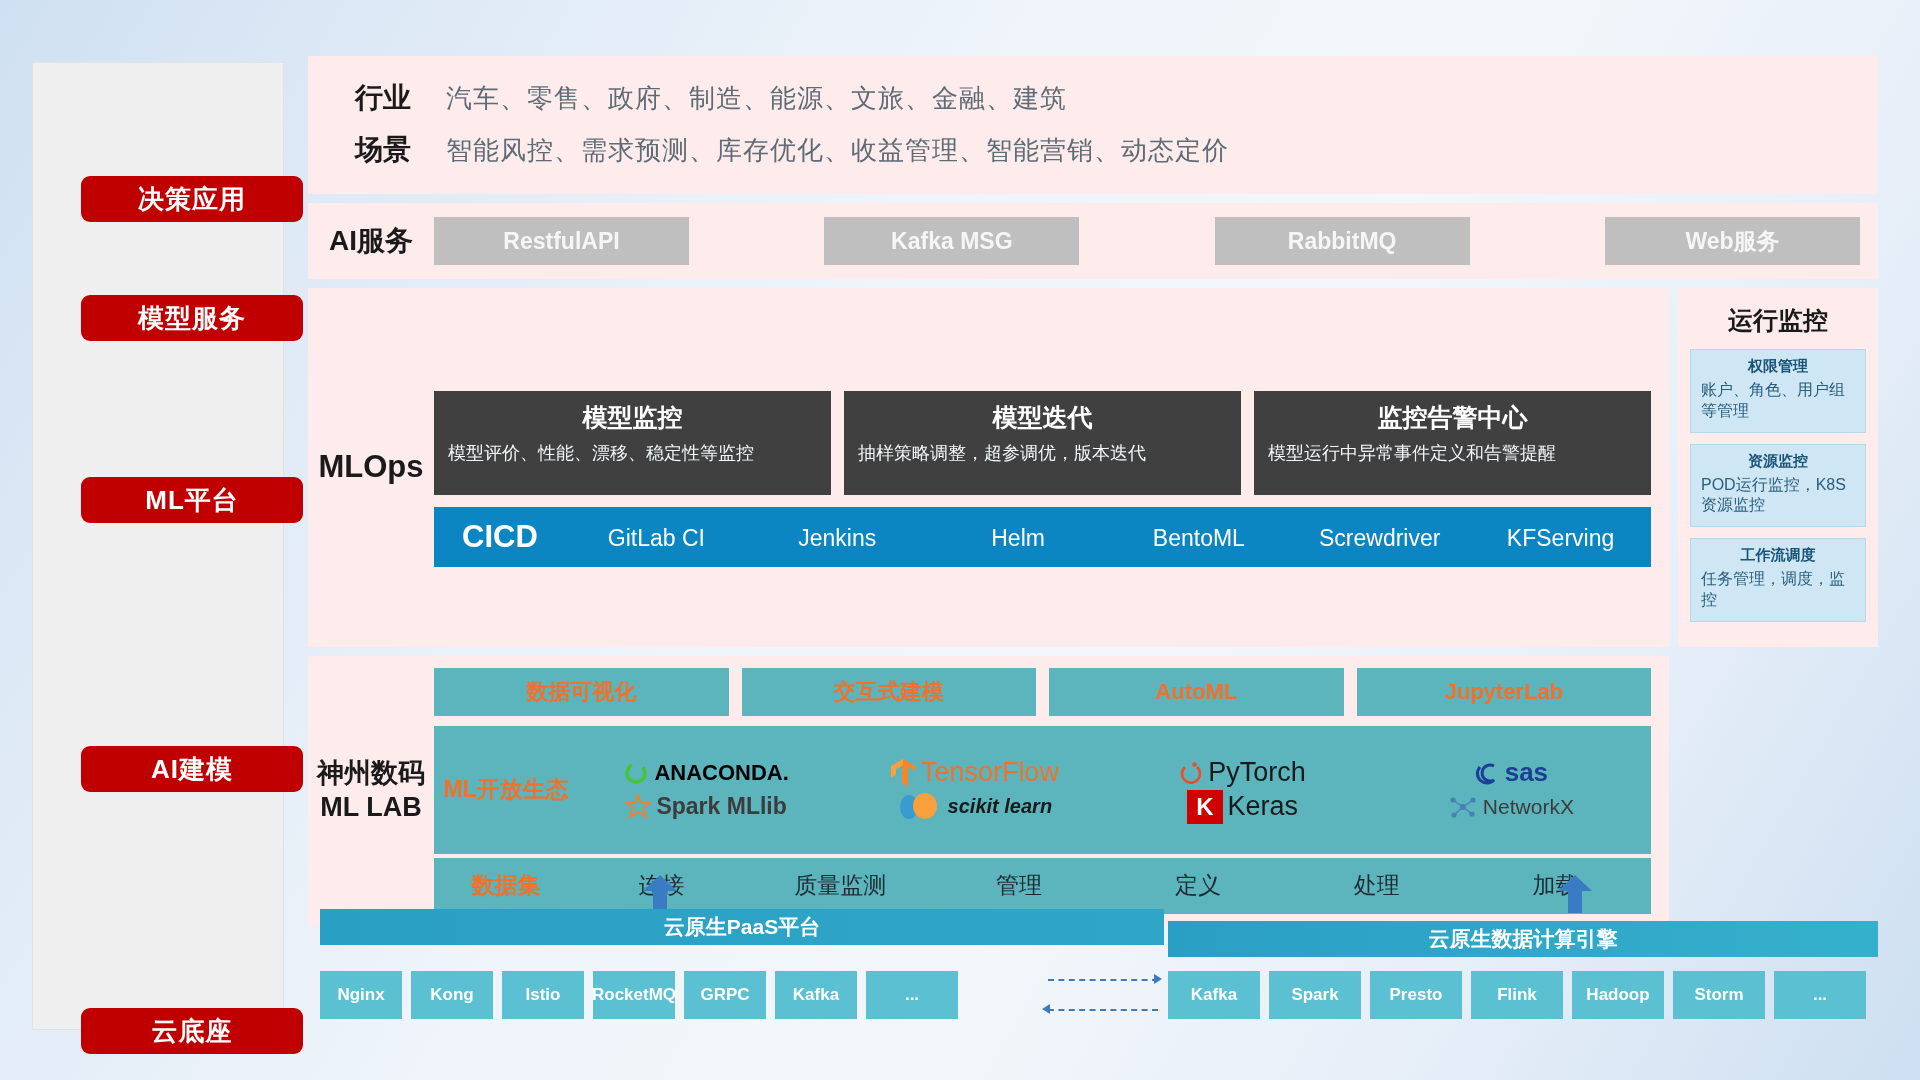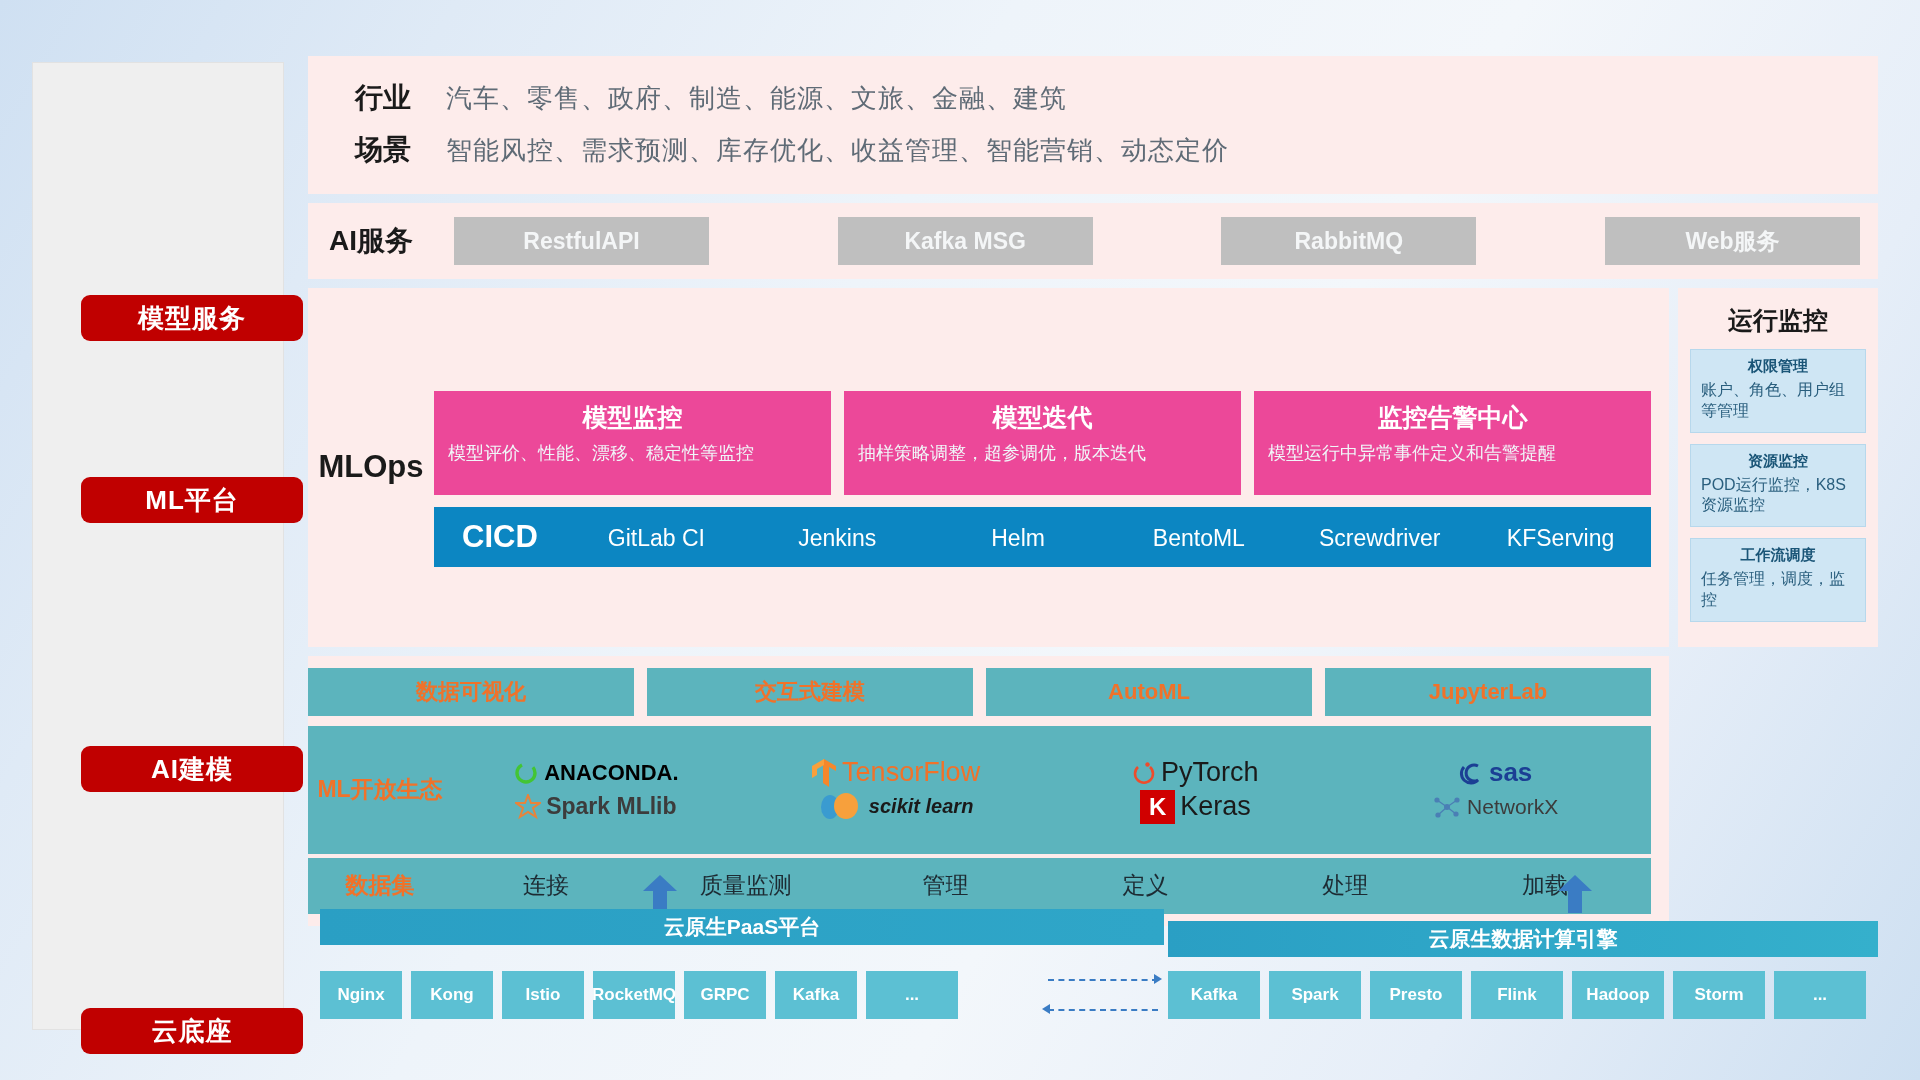--- a/index.html
+++ b/index.html
@@ -34,21 +34,21 @@
   
   .row-ind{padding:16px 0 18px 0;}
   .ind-line{display:flex;align-items:center;min-height:52px;}
   .ind-key{
     width:126px;flex:0 0 126px;text-align:center;
     font-size:28px;font-weight:bold;color:#1a1a1a;padding-left:12px;
   }
   .ind-val{font-size:26px;color:#5f6b76;letter-spacing:1px;}
 
   
-  .row-svc{display:flex;align-items:center;height:76px;gap:20px;}
+  .row-svc{display:flex;align-items:center;height:76px;}
   .svc-key{
     width:126px;flex:0 0 126px;text-align:center;
     font-size:28px;font-weight:bold;color:#1a1a1a;
   }
   .svc-items{flex:1;display:flex;gap:0;justify-content:space-between;padding-right:18px;}
   .svc-chip{
     width:255px;height:48px;background:#bfbfbf;color:#f4f6f7;
     display:flex;align-items:center;justify-content:center;
     font-size:23px;font-weight:bold;
   }
@@ -56,21 +56,21 @@
   
   .row3{display:flex;gap:9px;}
   .mlops-band{flex:1;background:#fdeceb;display:flex;align-items:center;padding:12px 0;}
   .mlops-key{
     width:126px;flex:0 0 126px;text-align:center;
     font-size:31px;font-weight:bold;color:#1a1a1a;
   }
   .mlops-right{flex:1;padding-right:18px;}
   .mlops-cards{display:flex;gap:13px;}
   .mlops-card{
-    flex:1;background:#ec4899;color:#fff;padding:10px 14px 14px 14px;
+    flex:1;background:#404040;color:#fff;padding:10px 14px 14px 14px;
     min-height:104px;box-sizing:border-box;margin-top:24px;
   }
   .mlops-card h4{margin:0 0 8px 0;font-size:25px;font-weight:bold;text-align:center;}
   .mlops-card p{margin:0;font-size:18px;line-height:1.32;color:#f0f6f9;}
   .cicd{
     margin-top:12px;height:60px;background:#0c86c2;color:#fff;
     display:flex;align-items:center;position:relative;
   }
   .cicd-title{width:132px;flex:0 0 132px;text-align:center;font-size:31px;font-weight:bold;}
   .cicd-items{flex:1;display:flex;}
@@ -165,20 +165,21 @@
   
   .logo{display:flex;align-items:center;gap:5px;}
   .logo-txt{font-size:22px;font-weight:bold;}
 </style>
 </head>
 <body>
 
 <div class="canvas">
 
   <div class="rail">
+    <div class="rail-badge rb0">决策应用</div>
     <div class="rail-badge rb1">模型服务</div>
     <div class="rail-badge rb2">ML平台</div>
     <div class="rail-badge rb3">AI建模</div>
     <div class="rail-badge rb4">云底座</div>
   </div>
 
   <div class="main">
 
     <div class="band row-ind">
       <div class="ind-line">
@@ -245,20 +246,24 @@
         </div>
         <div class="mon-card">
           <h5>工作流调度</h5>
           <p>任务管理，调度，监控</p>
         </div>
       </div>
     </div>
 
     <div class="row4" style="margin-top:9px">
       <div class="lab-band">
+        <div class="lab-key">
+          <div>神州数码</div>
+          <div>ML LAB</div>
+        </div>
         <div class="lab-right">
           <div class="lab-tabs">
             <div class="lab-tab">数据可视化</div>
             <div class="lab-tab">交互式建模</div>
             <div class="lab-tab">AutoML</div>
             <div class="lab-tab">JupyterLab</div>
           </div>
 
           <div class="eco">
             <div class="eco-key">ML开放生态</div>

